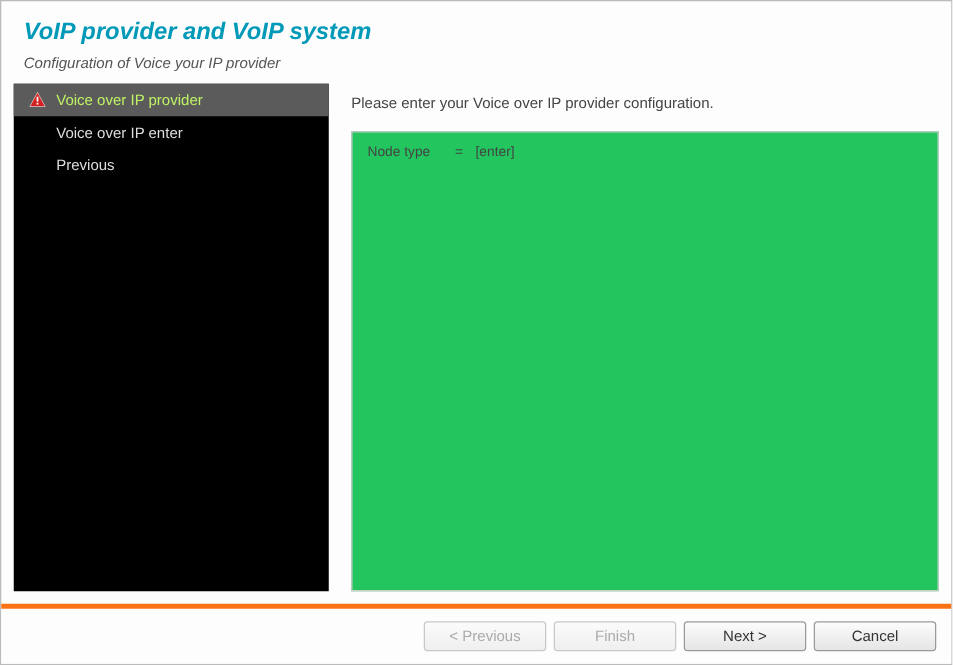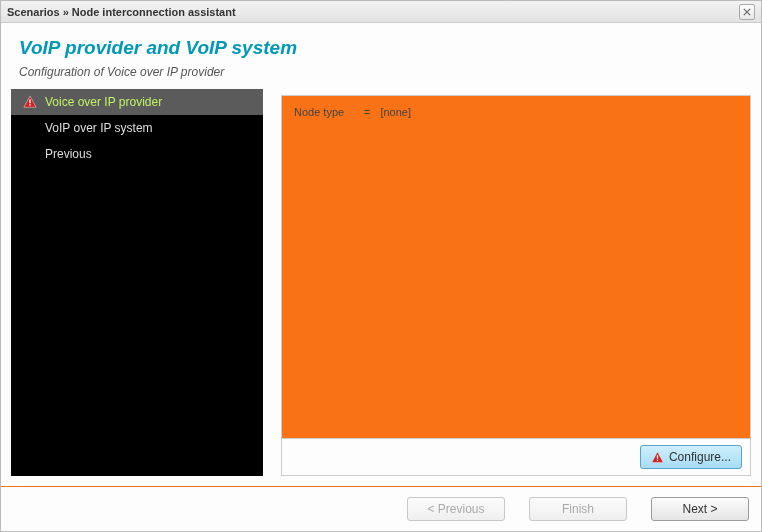--- a/index.html
+++ b/index.html
@@ -108,21 +108,21 @@
     }
     .instruction {
       color: #444;
       font-size: 12px;
       margin-bottom: 16px;
       padding-top: 2px;
     }
     .config-box {
       flex: 1;
       border: 1px solid #ccc;
-      background: #f97316;
+      background: #22c55e;
       padding: 10px 12px;
       font-size: 11px;
       color: #444;
       overflow: auto;
     }
     .config-line {
       display: flex;
       gap: 10px;
       align-items: baseline;
     }
@@ -156,98 +156,83 @@
       color: #aaa;
       cursor: default;
       border-color: #c8c8c8;
       background: linear-gradient(to bottom, #fbfbfb, #efefef);
     }
     .btn.highlight {
       background: linear-gradient(to bottom, #cdeffd, #a7dcf5);
       border-color: #5aa3c9;
     }
     .footer {
-      border-top: 1px solid #f97316;
+      border-top: 4px solid #f97316;
       padding: 10px 12px;
       display: flex;
       justify-content: flex-end;
-      gap: 24px;
+      gap: 6px;
       background: #fdfdfd;
     }
   </style>
 </head>
 <body>
 
 <div class="window">
 
-  <div class="titlebar">
-    <span class="titlebar-text">Scenarios » Node interconnection assistant</span>
-    <div class="close-btn">
-      <svg viewBox="0 0 10 10">
-        <line x1="1" y1="1" x2="9" y2="9" stroke="#666" stroke-width="1.4"></line>
-        <line x1="9" y1="1" x2="1" y2="9" stroke="#666" stroke-width="1.4"></line>
-      </svg>
-    </div>
-  </div>
 
   <div class="header-area">
     <div class="page-title">VoIP provider and VoIP system</div>
-    <div class="page-subtitle">Configuration of Voice over IP provider</div>
+    <div class="page-subtitle">Configuration of Voice your IP provider</div>
   </div>
 
   <div class="body-area">
 
     <div class="sidebar">
       <div class="sidebar-item active">
         <svg class="warn-icon" viewBox="0 0 16 16">
           <polygon points="8,1 15,14 1,14" fill="#d42020" stroke="#fff" stroke-width="0.5"></polygon>
           <rect x="7.2" y="5" width="1.6" height="4.5" fill="#fff"></rect>
           <rect x="7.2" y="10.6" width="1.6" height="1.6" fill="#fff"></rect>
         </svg>
         <span class="label">Voice over IP provider</span>
       </div>
       <div class="sidebar-item">
         <span class="indent-spacer"></span>
-        <span class="label">VoIP over IP system</span>
+        <span class="label">Voice over IP enter</span>
       </div>
       <div class="sidebar-item">
         <span class="indent-spacer"></span>
         <span class="label">Previous</span>
       </div>
     </div>
 
     <div class="content-area">
+      <div class="instruction">Please enter your Voice over IP provider configuration.</div>
 
       <div class="config-box">
         <div class="config-line">
           <span class="config-key">Node type</span>
           <span class="config-eq">=</span>
-          <span class="config-val">[none]</span>
+          <span class="config-val">[enter]</span>
         </div>
       </div>
 
-      <div class="config-actions">
-        <button class="btn highlight">
-          <svg class="warn-icon" viewBox="0 0 16 16" style="width:13px;height:13px">
-            <polygon points="8,1 15,14 1,14" fill="#d42020" stroke="#fff" stroke-width="0.5"></polygon>
-            <rect x="7.2" y="5" width="1.6" height="4.5" fill="#fff"></rect>
-            <rect x="7.2" y="10.6" width="1.6" height="1.6" fill="#fff"></rect>
-          </svg>
-          <span>Configure...</span>
-        </button>
-      </div>
     </div>
 
   </div>
 
   <div class="footer">
     <button class="btn" disabled="">
       <span>&lt; Previous</span>
     </button>
     <button class="btn" disabled="">
       <span>Finish</span>
     </button>
     <button class="btn">
       <span>Next &gt;</span>
     </button>
+    <button class="btn">
+      <span>Cancel</span>
+    </button>
   </div>
 
 </div>
 
 </body></html>

